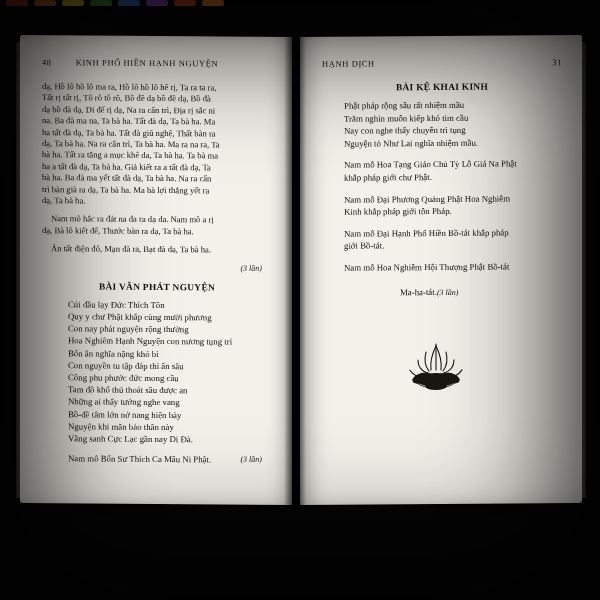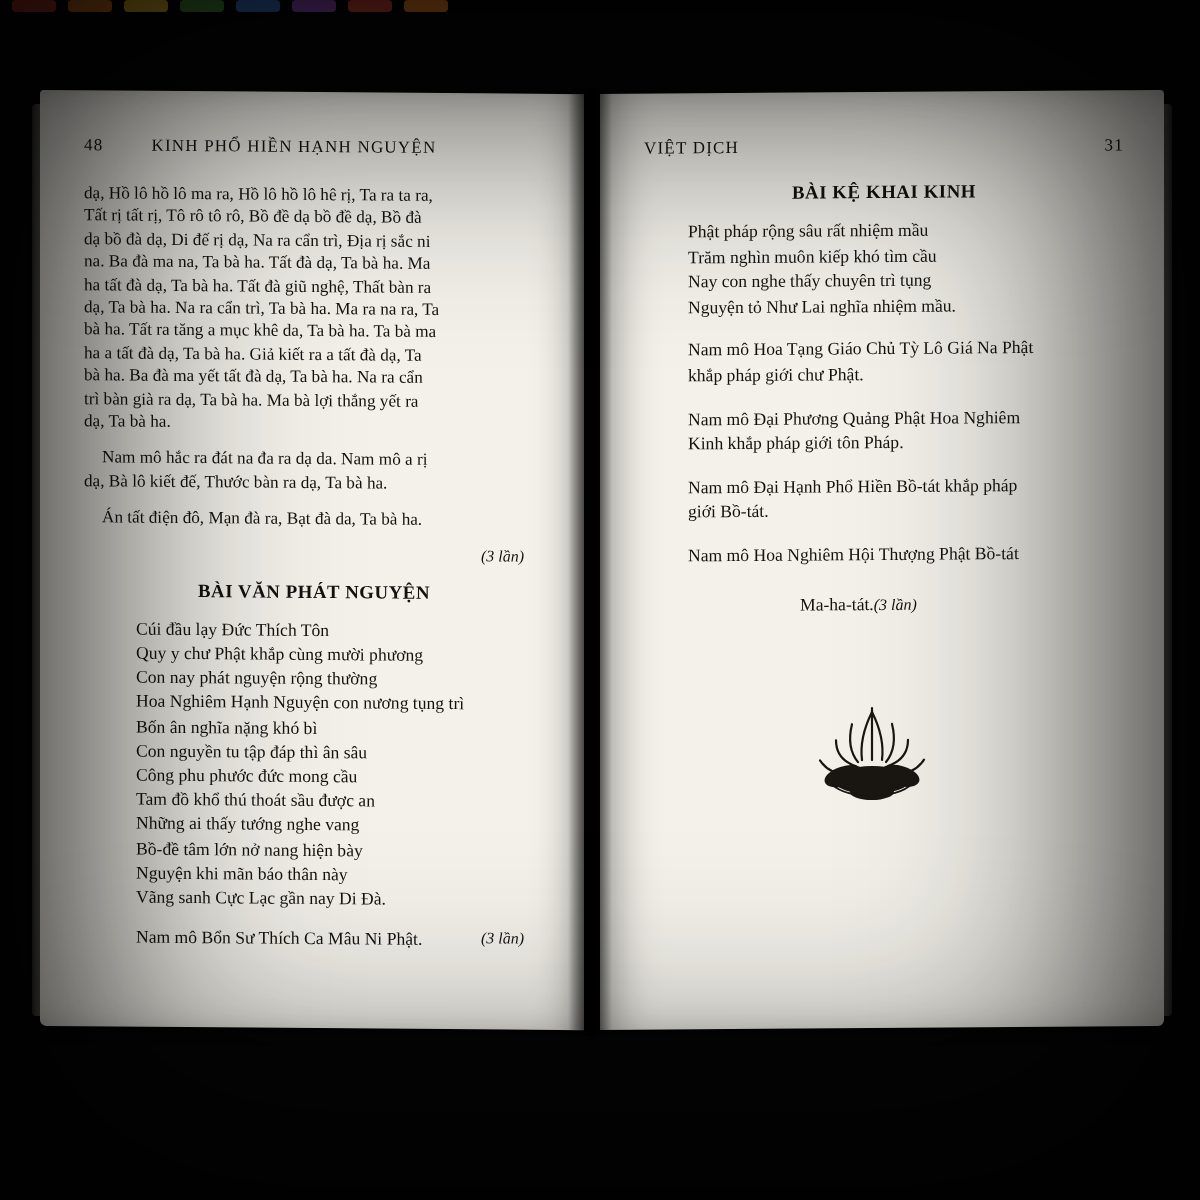--- a/index.html
+++ b/index.html
@@ -31,21 +31,21 @@
     width: 22px;
     height: 6px;
     border-radius: 2px;
     opacity: 0.85;
   }
 
   
   .book {
     position: absolute;
     left: 8px;
-    top: 18px;
+    top: 8px;
     width: 584px;
     height: 534px;
     text-decoration: underline;
   }
 
   .page {
     position: absolute;
     top: 28px;
     height: 468px;
     background: #f3f1ea;
@@ -242,21 +242,21 @@
 Vãng sanh Cực Lạc gần nay Di Đà.</div>
 
         <div class="verse" style="margin-top:8px;">Nam mô Bổn Sư Thích Ca Mâu Ni Phật.</div>
         <div class="rubric" style="margin-top:-11px;">(3 lần)</div>
       </div>
     </div>
 
     <div class="page page-right">
       <div class="page-inner">
         <div class="running-head right">
-          <span class="title">VIỆT DỊCH</span>
+          <span class="title">HẠNH DỊCH</span>
           <span class="folio">31</span>
         </div>
 
         <div class="heading">BÀI KỆ KHAI KINH</div>
 
         <div class="verse-right stanza" style="margin-left:22px;">Phật pháp rộng sâu rất nhiệm mầu
 Trăm nghìn muôn kiếp khó tìm cầu
 Nay con nghe thấy chuyên trì tụng
 Nguyện tỏ Như Lai nghĩa nhiệm mầu.</div>
 

